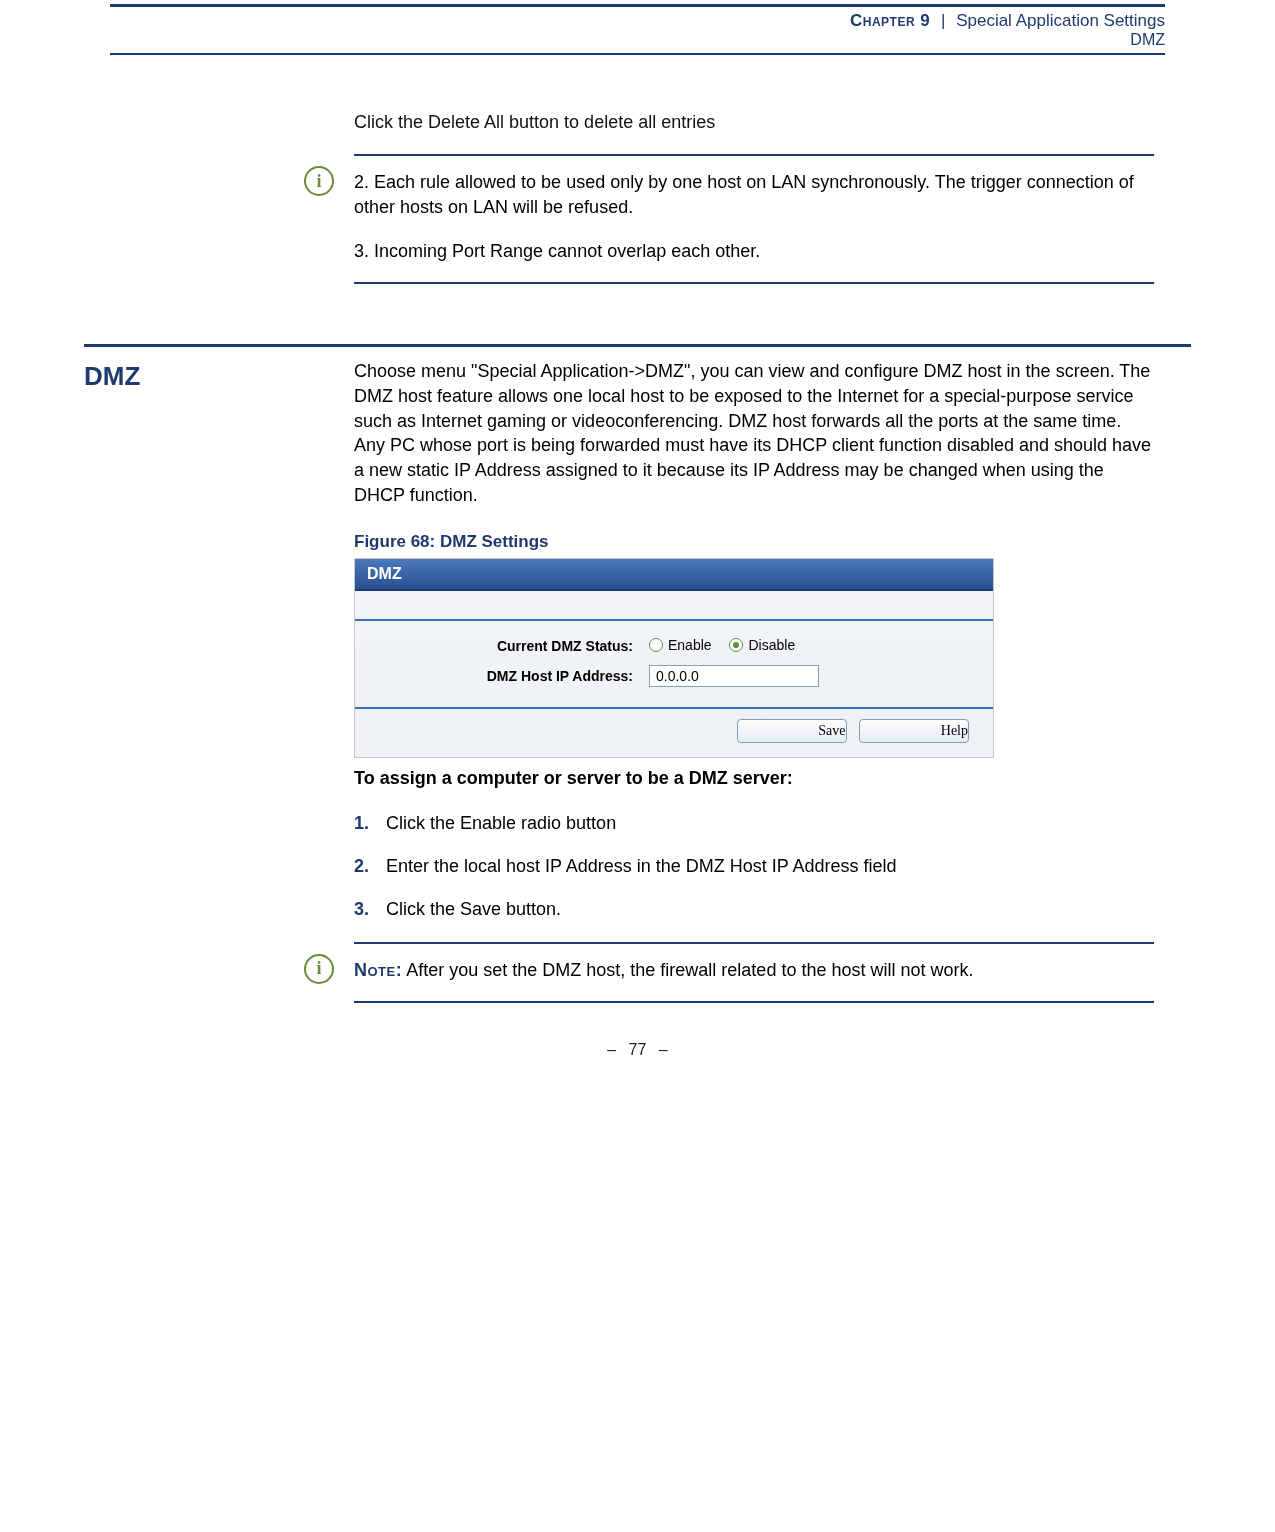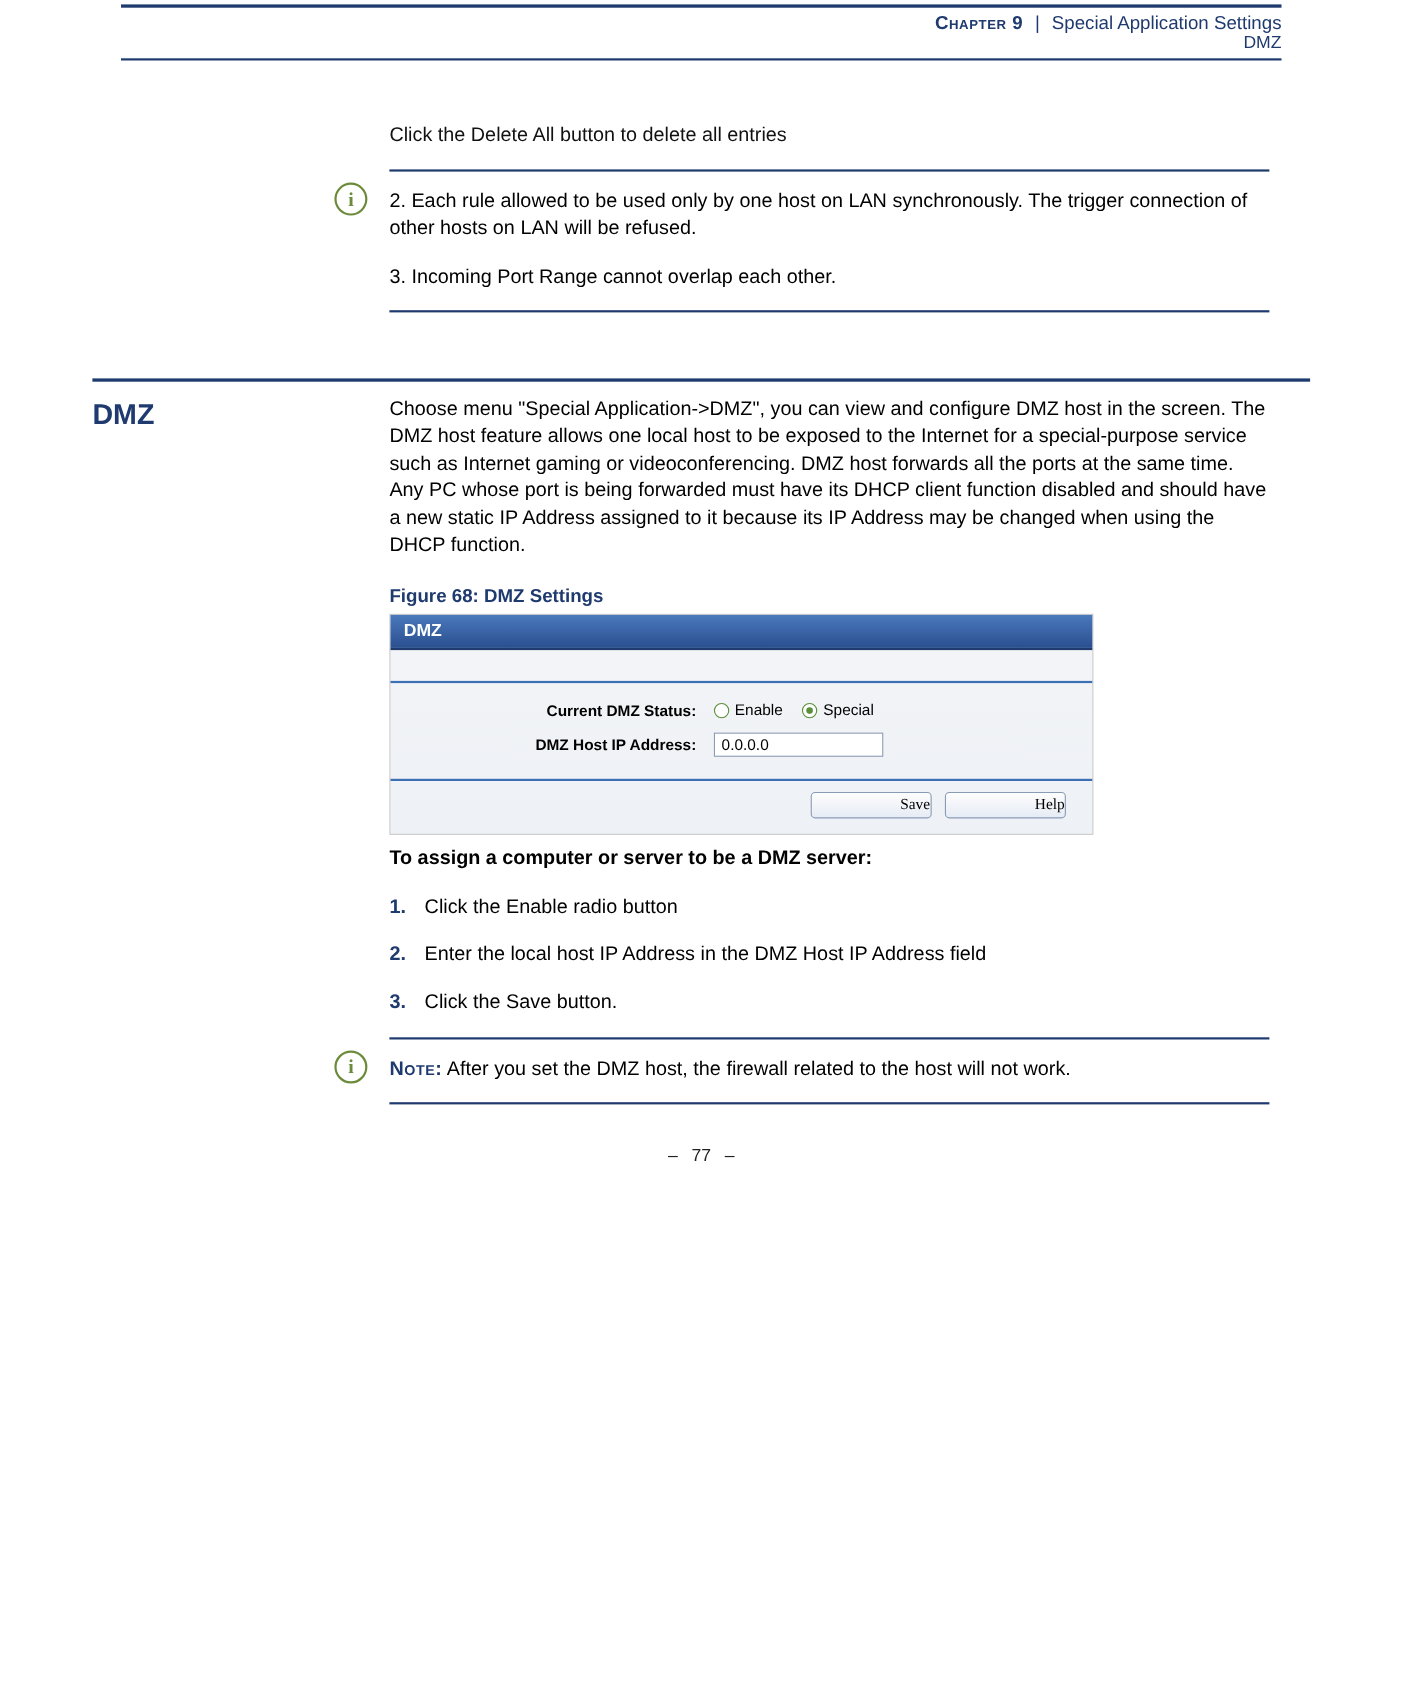--- a/index.html
+++ b/index.html
@@ -158,35 +158,35 @@
   }
   .shot-label {
     width: 270px;
     text-align: right;
     padding-right: 16px;
     font-weight: bold;
     font-size: 14px;
     color: #000;
   }
   .shot-field { flex: 1; font-size: 14px; color: #000; }
-  .radio-wrap { display: inline-flex; align-items: flex-end; margin-right: 14px; }
+  .radio-wrap { display: inline-flex; align-items: center; margin-right: 14px; }
   .radio {
     width: 14px; height: 14px; border: 1.5px solid #5a8f3a; border-radius: 50%;
     display: inline-block; margin-right: 5px; position: relative; background:#fff;
   }
   .radio.checked::after {
     content:""; position:absolute; top:3px; left:3px; width:6px; height:6px;
     background:#5a8f3a; border-radius:50%;
   }
   .ip-input {
     border: 1px solid #8a9bb5;
     background: #fff;
     font-size: 14px;
     padding: 2px 6px;
-    width: 154px;
+    width: 170px;
     height: 22px;
     font-family: Tahoma, Arial, sans-serif;
   }
   .shot-btns {
     padding: 10px 24px 0 0;
     text-align: right;
   }
   .shot-btn {
     display: inline-block;
     width: 110px;
@@ -275,21 +275,21 @@
           <div class="shot-form">
             <div class="shot-row">
               <div class="shot-label">Current DMZ Status:</div>
               <div class="shot-field">
                 <span class="radio-wrap">
                   <span class="radio"></span>
                   <span>Enable</span>
                 </span>
                 <span class="radio-wrap">
                   <span class="radio checked"></span>
-                  <span>Special</span>
+                  <span>Disable</span>
                 </span>
               </div>
             </div>
             <div class="shot-row">
               <div class="shot-label">DMZ Host IP Address:</div>
               <div class="shot-field">
                 <input class="ip-input" type="text" value="0.0.0.0" style="">
               </div>
             </div>
           </div>

